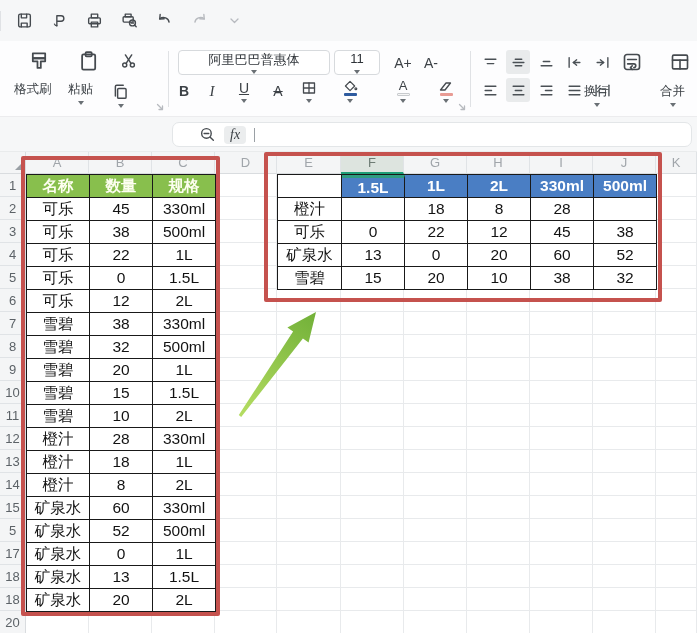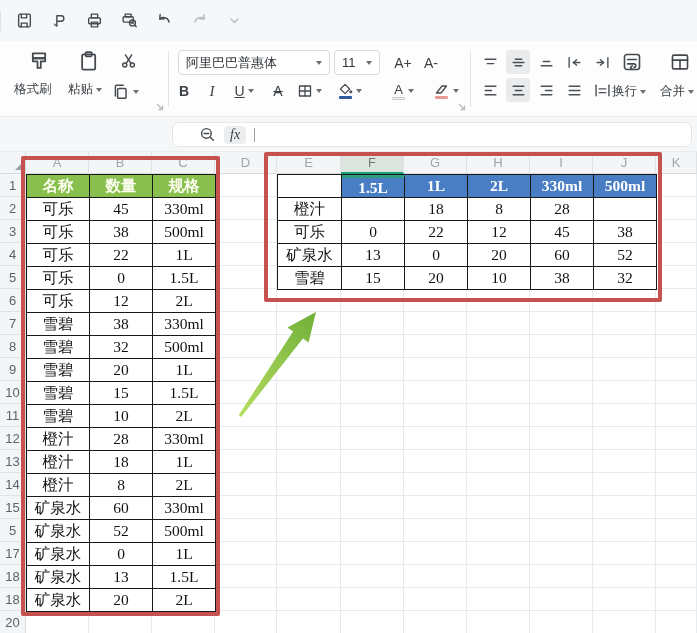--- a/index.html
+++ b/index.html
@@ -2,21 +2,21 @@
 <html style="--accent: #1E9E77; --red: #C5524E; --green-hdr: #88BF4D; --blue-hdr: #4A7EC4;"><head>
 <meta charset="utf-8">
 <style>
   :root{
     --accent:#1E9E77; --red:#C5524E; --green-hdr:#88BF4D; --blue-hdr:#4A7EC4;
     --ink:#43484d; --line:#e6e8ea;
   }
   *{box-sizing:border-box;margin:0;padding:0;}
   html,body{width:697px;height:633px;overflow:hidden;}
   body{font-family:"Liberation Sans","DejaVu Sans",sans-serif;background:#fff;position:relative;}
-  .abs{position:absolute;}
+  .abs{position:absolute;flex-direction:column;}
   svg.ic{display:block;}
   svg.ic *{stroke:#454a4f;stroke-width:1.3;fill:none;stroke-linecap:round;stroke-linejoin:round;}
   svg.ic.gray *{stroke:#b7babf;}
   svg[data-lines]{width:15px;height:15px;}
   svg[data-lines] line{stroke:#4a5055;stroke-width:1.3;stroke-linecap:round;}
   .chev{width:0;height:0;border-left:3.5px solid transparent;border-right:3.5px solid transparent;border-top:4px solid #6a7075;display:inline-block;}
   
   .menubar{position:absolute;top:0;left:0;width:697px;height:41px;background:#f6f7f8;display:flex;align-items:center;}
   .file-btn{display:flex;align-items:center;gap:7px;padding:0 14px 0 12px;font-size:15px;color:#2b3034;height:100%;}
   .vdiv{width:1px;height:20px;background:#e0e2e5;}
@@ -44,21 +44,21 @@
   .caret{width:1px;height:14px;background:#9aa0a5;}
   
   .sheet{position:absolute;top:152px;left:0;width:697px;height:481px;background:#fff;}
   .colhead{position:absolute;top:0;height:22px;background:#f4f5f6;border-right:1px solid #e0e3e6;border-bottom:1px solid #d9dcdf;font-size:13px;color:#a0a5aa;text-align:center;line-height:21px;}
   .colhead.sel{background:#dde4df;border-bottom:2px solid var(--accent);color:#6e7b74;}
   .rowhead{position:absolute;left:0;width:26px;height:23px;background:#f4f5f6;border-right:1px solid #d9dcdf;border-bottom:1px solid #e0e3e6;font-size:13px;color:#5c6267;text-align:center;line-height:23px;}
   .corner{position:absolute;left:0;top:0;width:26px;height:22px;background:#f4f5f6;border-right:1px solid #d9dcdf;border-bottom:1px solid #d9dcdf;}
   .corner::after{content:"";position:absolute;right:3px;bottom:3px;border-left:7px solid transparent;border-bottom:7px solid #9aa0a5;}
   .gcell{position:absolute;height:23px;border-right:1px solid #e8eaec;border-bottom:1px solid #e8eaec;}
   
-  .tbl{position:absolute;display:grid;border-top:1.5px solid #191919;border-left:1.5px solid #191919;background:#4d7c0f;z-index:2;font-family:Liberation Serif, serif;}
+  .tbl{position:absolute;display:grid;border-top:1.5px solid #191919;border-left:1.5px solid #191919;background:#4d7c0f;z-index:2;}
   .tc{border-right:1.5px solid #191919;border-bottom:1.5px solid #191919;height:23px;display:flex;align-items:center;justify-content:center;font-size:15.5px;color:#121212;font-weight:500;background:#fff;}
   .tc.hgreen{background:var(--green-hdr);color:#fdfef0;font-weight:600;}
   .tc.hblue{background:var(--blue-hdr);color:#fff;font-weight:600;}
   .tc.ftop{border-top:3px solid #2E9C81;}
   
   .anno{position:absolute;border:4px solid var(--red);border-radius:2px;z-index:5;pointer-events:none;}
   .arrow-wrap{position:absolute;left:226px;top:298px;width:100px;height:130px;z-index:6;pointer-events:none;}
 </style>
 </head>
 <body>
@@ -301,21 +301,21 @@
     </div>
 
   <div class="abs tbtn" style="left:614px;top:7px;width:36px;height:28px;">
     <svg class="ic" width="20" height="20" viewBox="0 0 16 16">
         <rect x="2" y="2" width="12" height="12" rx="2"></rect>
         <line x1="4.5" y1="6" x2="11.5" y2="6"></line>
         <path d="M4.5 9.5 h5 a1.5 1.5 0 0 1 0 3"></path>
         <polyline points="8.2,11 6.8,12.5 8.2,14"></polyline>
       </svg>
   </div>
-  <div class="abs rlabel" style="left:612px;top:42px;">
+  <div class="abs rlabel" style="left:584px;top:42px;">
       <span>换行</span>
       <span class="chev"></span>
     </div>
   <div class="abs tbtn" style="left:662px;top:7px;width:36px;height:28px;">
     <svg class="ic" width="20" height="20" viewBox="0 0 16 16">
         <rect x="2" y="2.5" width="12" height="11" rx="1"></rect>
         <line x1="2" y1="6.5" x2="14" y2="6.5"></line>
         <line x1="8" y1="6.5" x2="8" y2="13.5"></line>
       </svg>
   </div>

